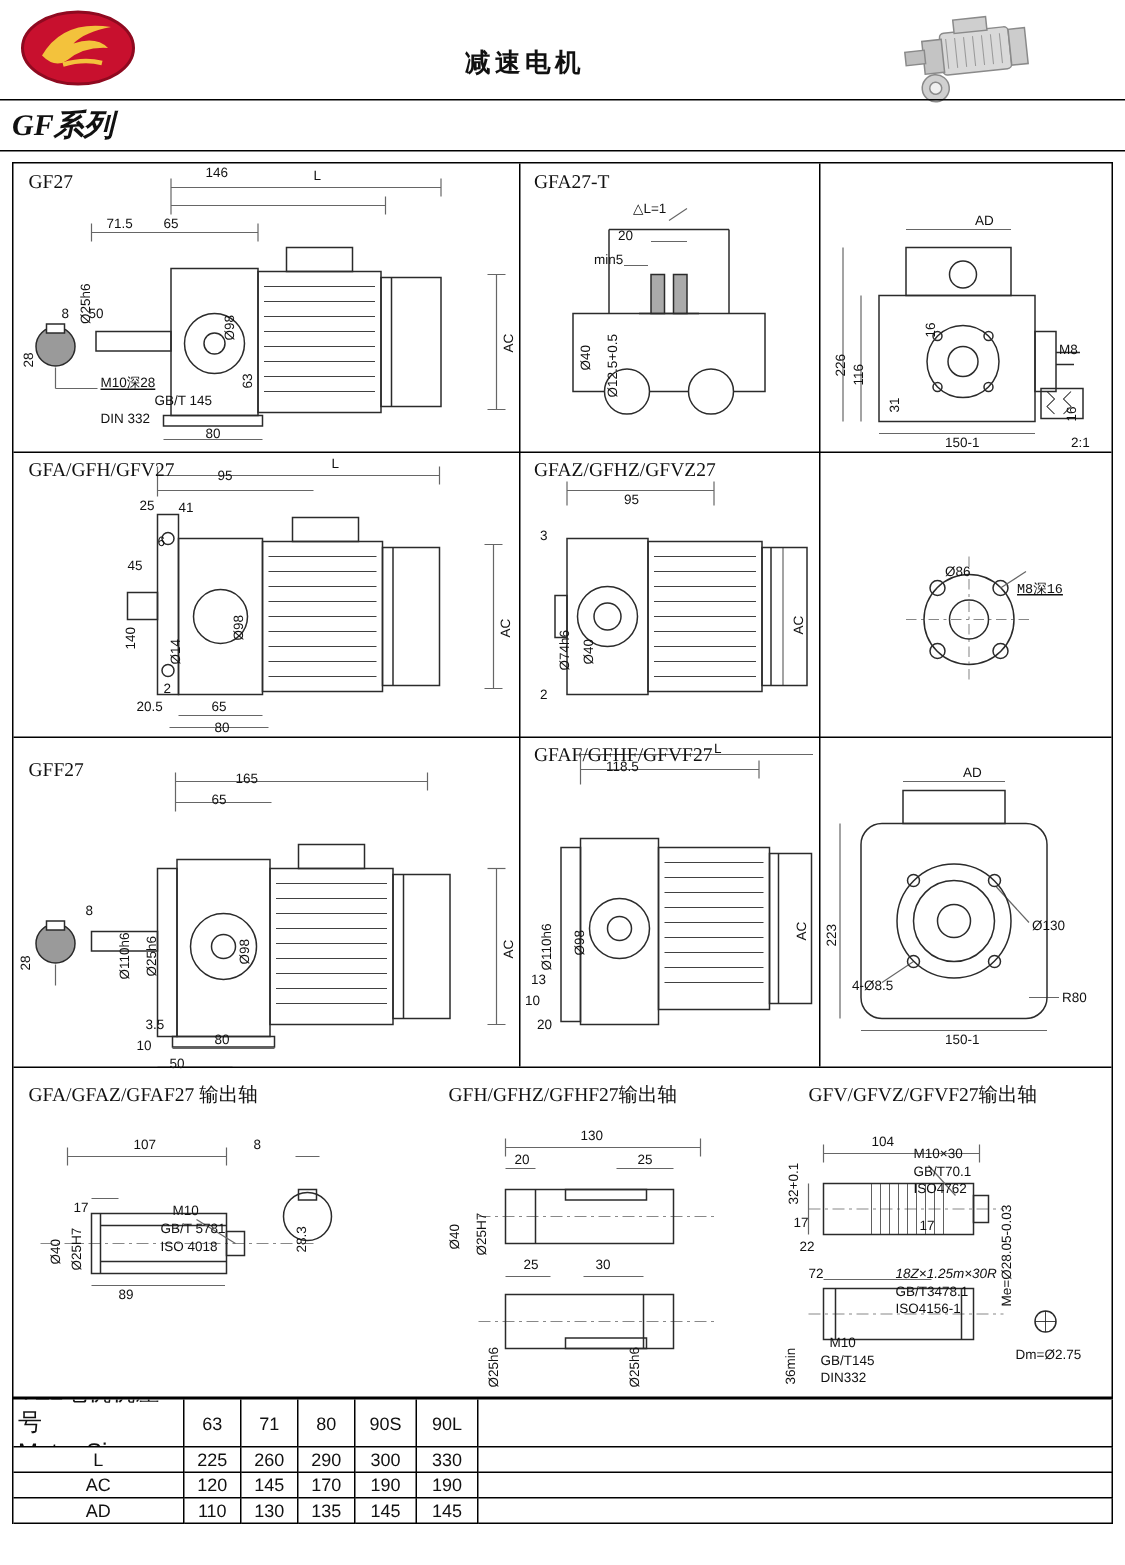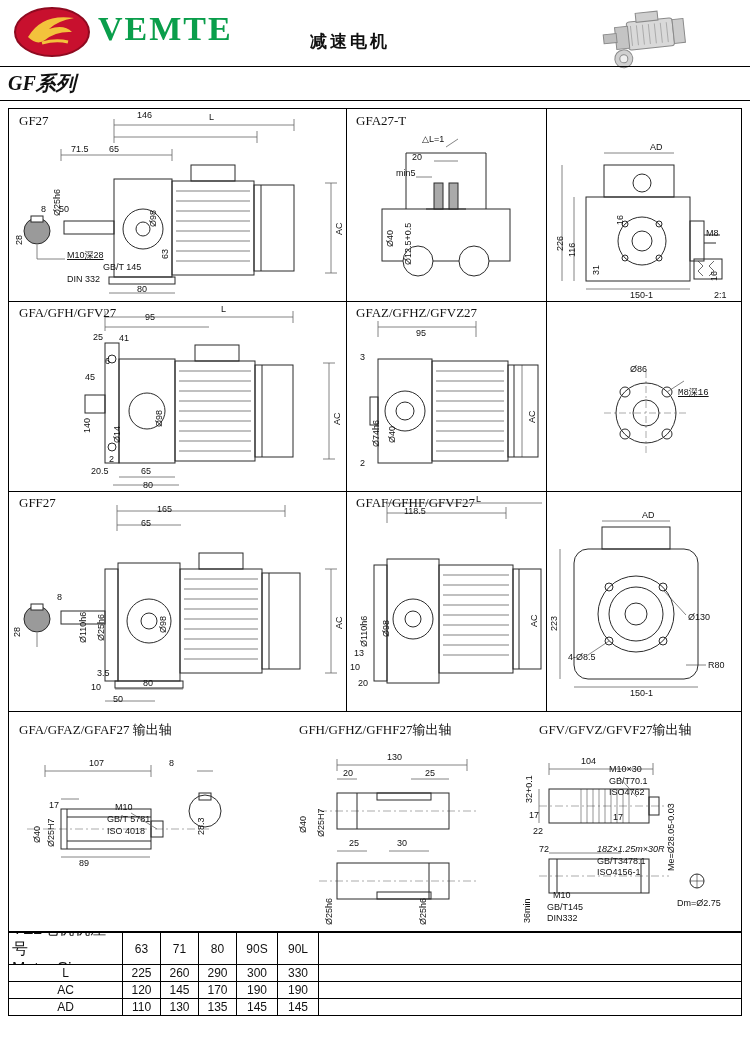--- a/index.html
+++ b/index.html
@@ -39,21 +39,20 @@
 <div class="page">
 
   <div class="logo">
     <svg width="80" height="54" viewBox="0 0 80 54">
       <ellipse cx="40" cy="27" rx="37" ry="24" fill="#c8102e"></ellipse>
       <ellipse cx="40" cy="27" rx="37" ry="24" fill="none" stroke="#8f0a20" stroke-width="2"></ellipse>
       <path d="M16 32 Q30 8 62 13 Q45 16 37 24 Q52 19 60 27 Q44 26 33 35 Q25 41 16 32 Z" fill="#f3c23c"></path>
       <path d="M30 38 Q44 34 56 37" stroke="#f3c23c" stroke-width="3" fill="none"></path>
     </svg>
   </div>
-  <div class="brand">VEMTE</div>
   <div class="doc-title">减速电机</div>
   <div class="product">
     <svg width="104" height="72" viewBox="0 0 104 72">
       <g transform="rotate(-6 52 36)" stroke="#8a8a8a" fill="#d9d9d9" stroke-width="1">
         <rect x="30" y="16" width="46" height="28" rx="3"></rect>
         <rect x="18" y="20" width="13" height="22" fill="#c4c4c4"></rect>
         <rect x="76" y="18" width="11" height="24" fill="#cccccc"></rect>
         <rect x="6" y="26" width="13" height="9" fill="#bfbfbf"></rect>
         <rect x="40" y="8" width="22" height="9" fill="#cfcfcf"></rect>
         <path d="M34 20v20M40 20v20M46 20v20M52 20v20M58 20v20M64 20v20M70 20v20" stroke="#9a9a9a" fill="none" stroke-width="0.7"></path>
@@ -270,25 +269,25 @@
         <g stroke="#2b2b2b" fill="none" stroke-width="1">
           <circle cx="100" cy="112" r="30"></circle>
           <circle cx="100" cy="112" r="13"></circle>
           <circle cx="79" cy="91" r="5"></circle>
             <circle cx="121" cy="91" r="5"></circle>
           <circle cx="79" cy="133" r="5"></circle>
             <circle cx="121" cy="133" r="5"></circle>
         </g>
         <line x1="121" y1="91" x2="138" y2="80" stroke="#666" stroke-width="0.8"></line>
       </svg>
-    <span class="dim" style="left: 84px; top: 64px;">Ø86</span>
+    <span class="dim" style="left: 84px; top: 76px;">Ø86</span>
         <span class="dim und" style="left: 132px; top: 88px; font-family: Liberation Mono, monospace;">M8深16</span>
       </div>
 
-    <div class="panel" style="left:0;top:382px;width:337px;height:220px">
+    <div class="panel" style="left:0;top:392px;width:337px;height:220px">
       <span class="ptitle">GFF27</span>
       <svg width="337" height="220" viewBox="0 0 337 220">
         <g stroke="#666" stroke-width="0.8" fill="none">
           <line x1="108" y1="20" x2="276" y2="20"></line>
             <line x1="108" y1="14" x2="108" y2="40"></line>
             <line x1="276" y1="14" x2="276" y2="26"></line>
           <line x1="108" y1="34" x2="172" y2="34"></line>
           <line x1="322" y1="78" x2="322" y2="182"></line>
             <line x1="316" y1="78" x2="328" y2="78"></line>
             <line x1="316" y1="182" x2="328" y2="182"></line>

